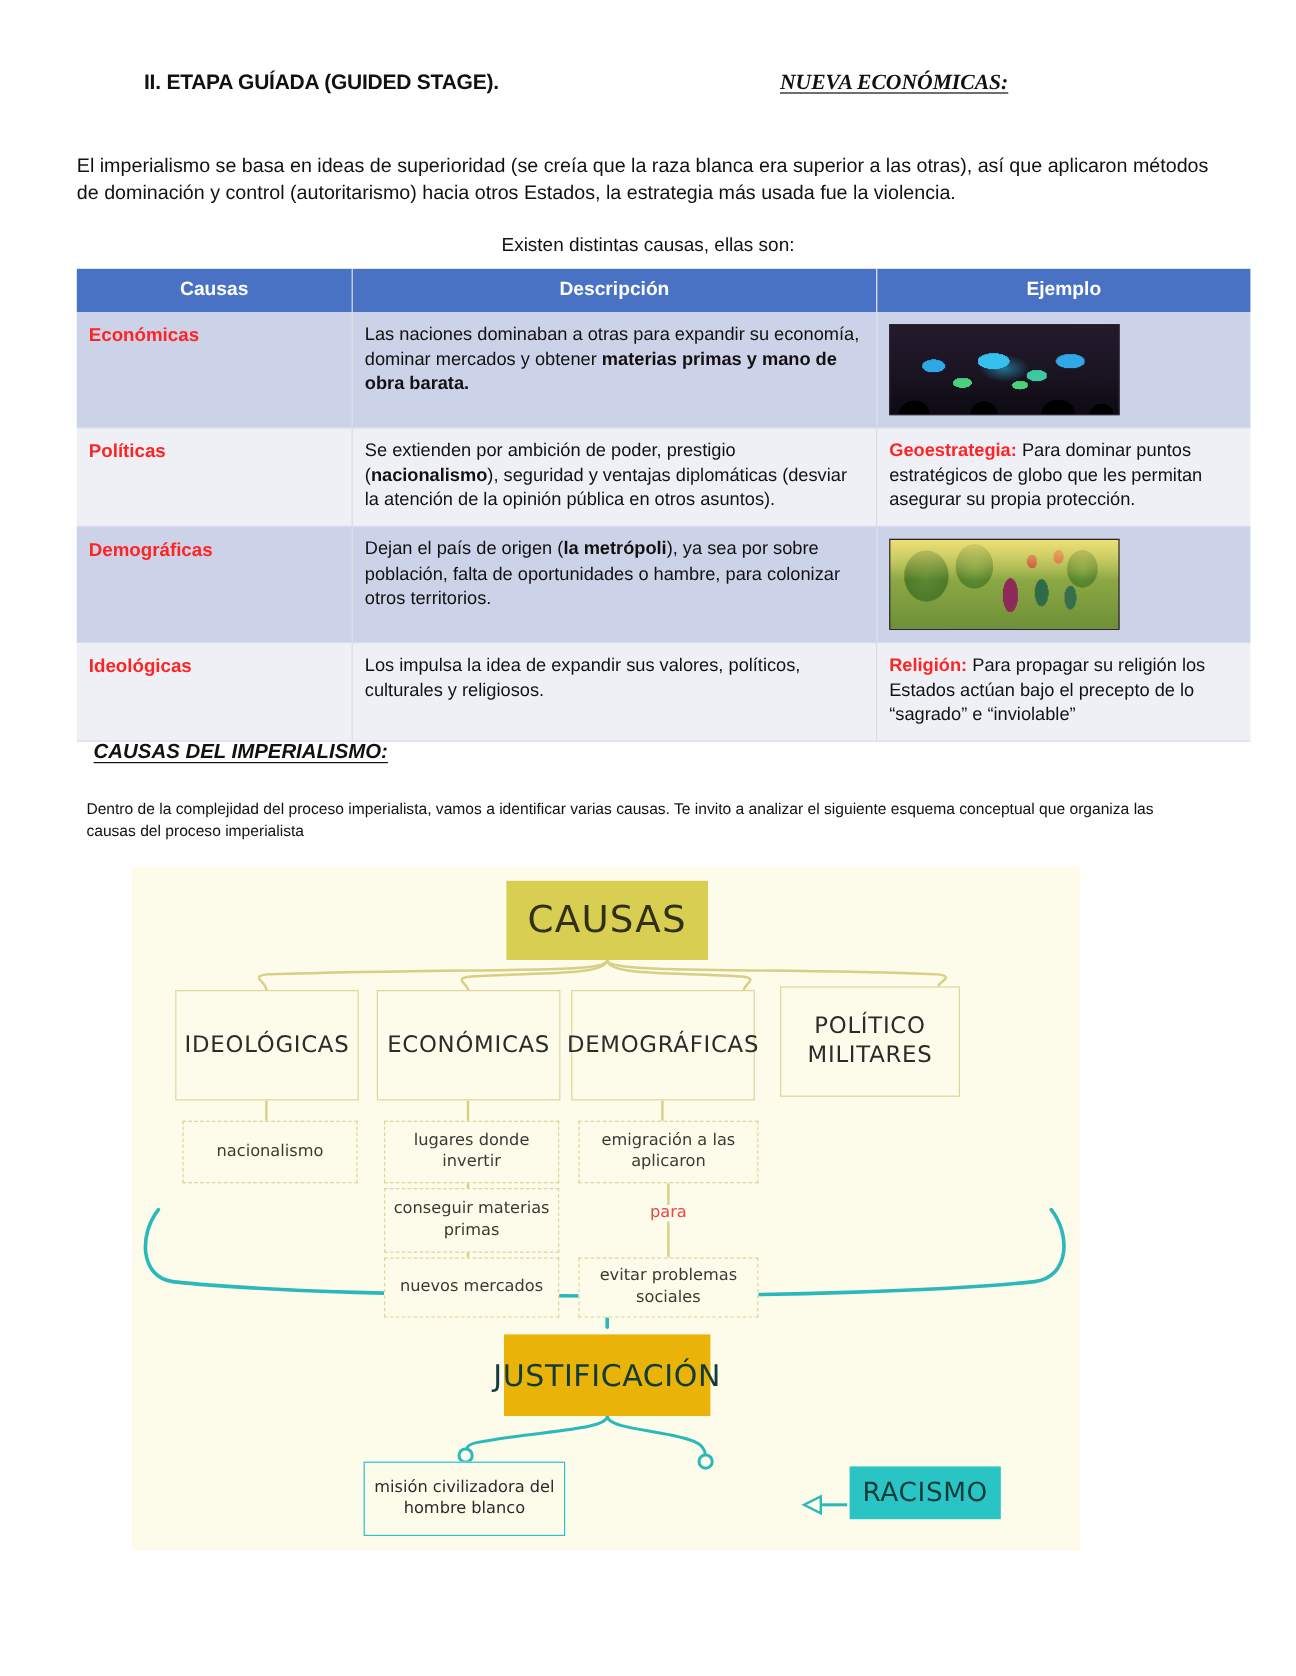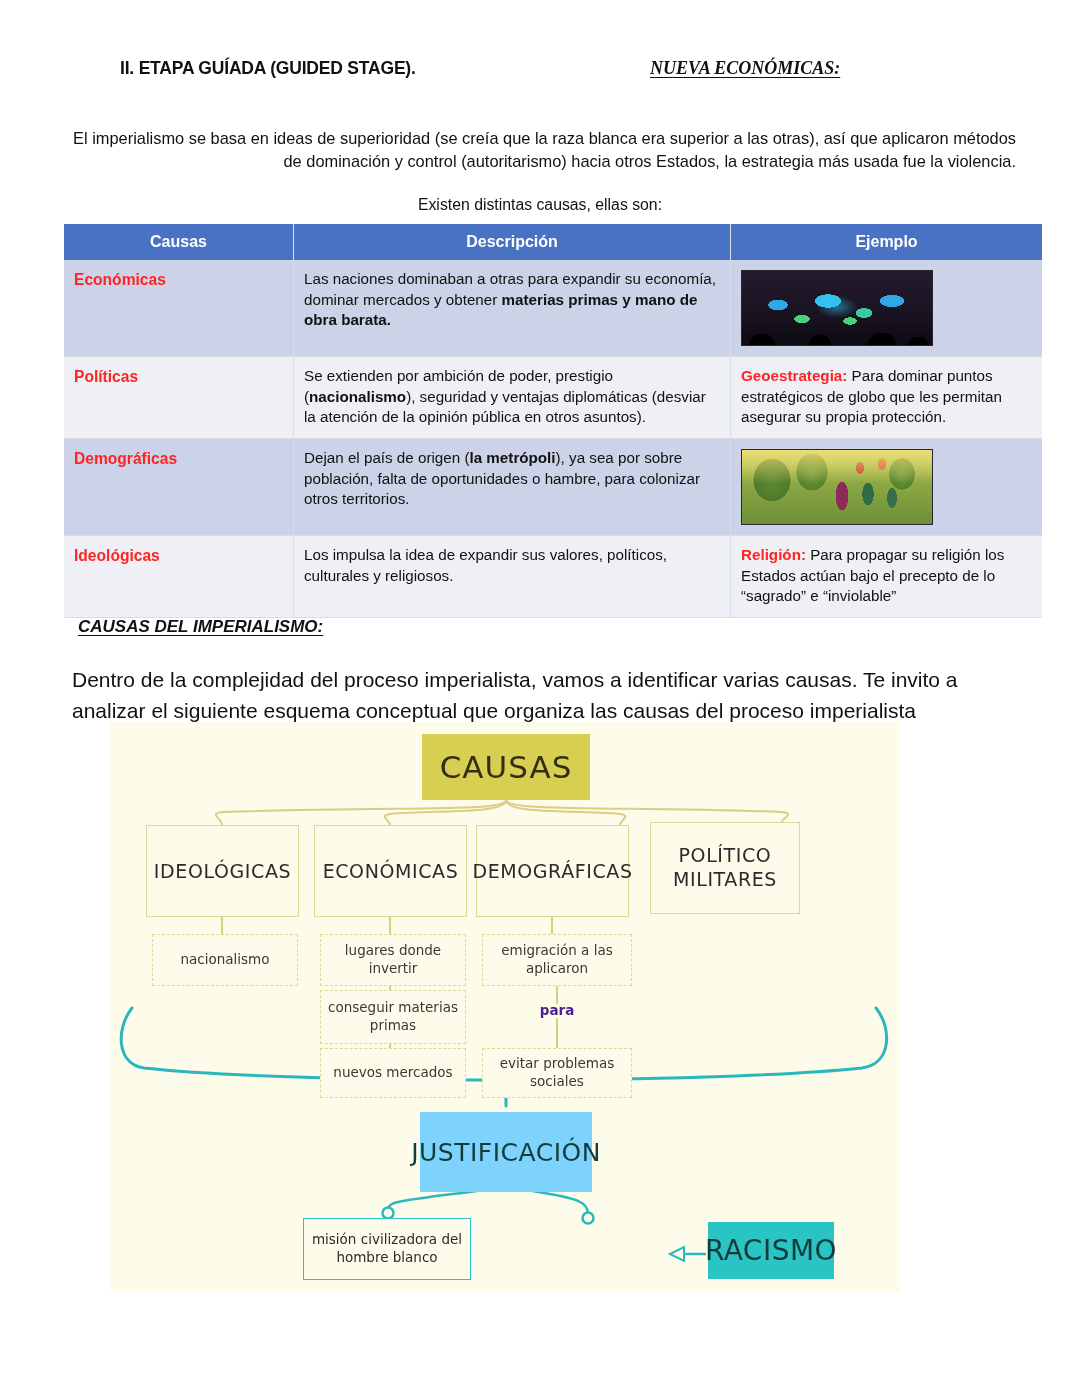--- a/index.html
+++ b/index.html
@@ -46,21 +46,21 @@
     text-underline-offset: 3px;
     white-space: nowrap;
   }
 
   
   .intro {
     position: absolute;
     top: 127px;
     left: 64px;
     width: 952px;
-    text-align: right;
+    text-align: left;
     font-size: 16.4px;
     line-height: 1.38;
     color: #111;
   }
   .existen {
     position: absolute;
     top: 196px;
     left: 64px;
     width: 952px;
     text-align: center;
@@ -164,21 +164,21 @@
     font-weight: bold;
     font-style: italic;
     text-decoration: underline;
     text-underline-offset: 3px;
   }
   .sec-para {
     position: absolute;
     top: 664px;
     left: 72px;
     width: 900px;
-    font-size: 21px;
+    font-size: 13px;
     line-height: 1.48;
   }
 
   
   .diagram {
     position: absolute;
     top: 722px;
     left: 110px;
     width: 790px;
     height: 570px;
@@ -225,43 +225,42 @@
   .s-emi  { left: 372px; top: 212px; width: 150px; height: 52px; }
   .s-mat  { left: 210px; top: 268px; width: 146px; height: 54px; }
   .s-nue  { left: 210px; top: 326px; width: 146px; height: 50px; }
   .s-evi  { left: 372px; top: 326px; width: 150px; height: 50px; }
   .lbl-para {
     position: absolute;
     left: 372px; top: 280px; width: 150px;
     text-align: center;
     font-family: "DejaVu Sans", sans-serif;
     font-size: 13.5px;
-    color: #4c1d95;
-    font-weight: bold;
+    color: #ef4444;
   }
   .b-just {
-    left: 310px; top: 390px; width: 172px; height: 80px;
-    background: #7dd3fc;
+    left: 310px; top: 390px; width: 172px; height: 68px;
+    background: #eab308;
     font-size: 25px;
     letter-spacing: 0.5px;
     color: #123c3c;
   }
   .b-teal-out {
     border: 1.8px solid #2bc4c4;
     background: #fdfbe9;
     font-size: 13.5px;
     line-height: 1.3;
     color: #2b2b2b;
   }
   .o-mis { left: 193px; top: 496px; width: 168px; height: 62px; }
   .o-sup { left: 393px; top: 506px; width: 168px; height: 52px; }
   .b-rac {
-    left: 598px; top: 500px; width: 126px; height: 57px;
+    left: 598px; top: 500px; width: 126px; height: 44px;
     background: #2bc4c4;
-    font-size: 28px;
+    font-size: 22px;
     letter-spacing: 0.5px;
     color: #123c3c;
   }
 </style>
 </head>
 <body>
 
 <div class="header-row">
   <div class="hdr-left">II. ETAPA GUÍADA (GUIDED STAGE).</div>
   <div class="hdr-right">NUEVA ECONÓMICAS:</div>

